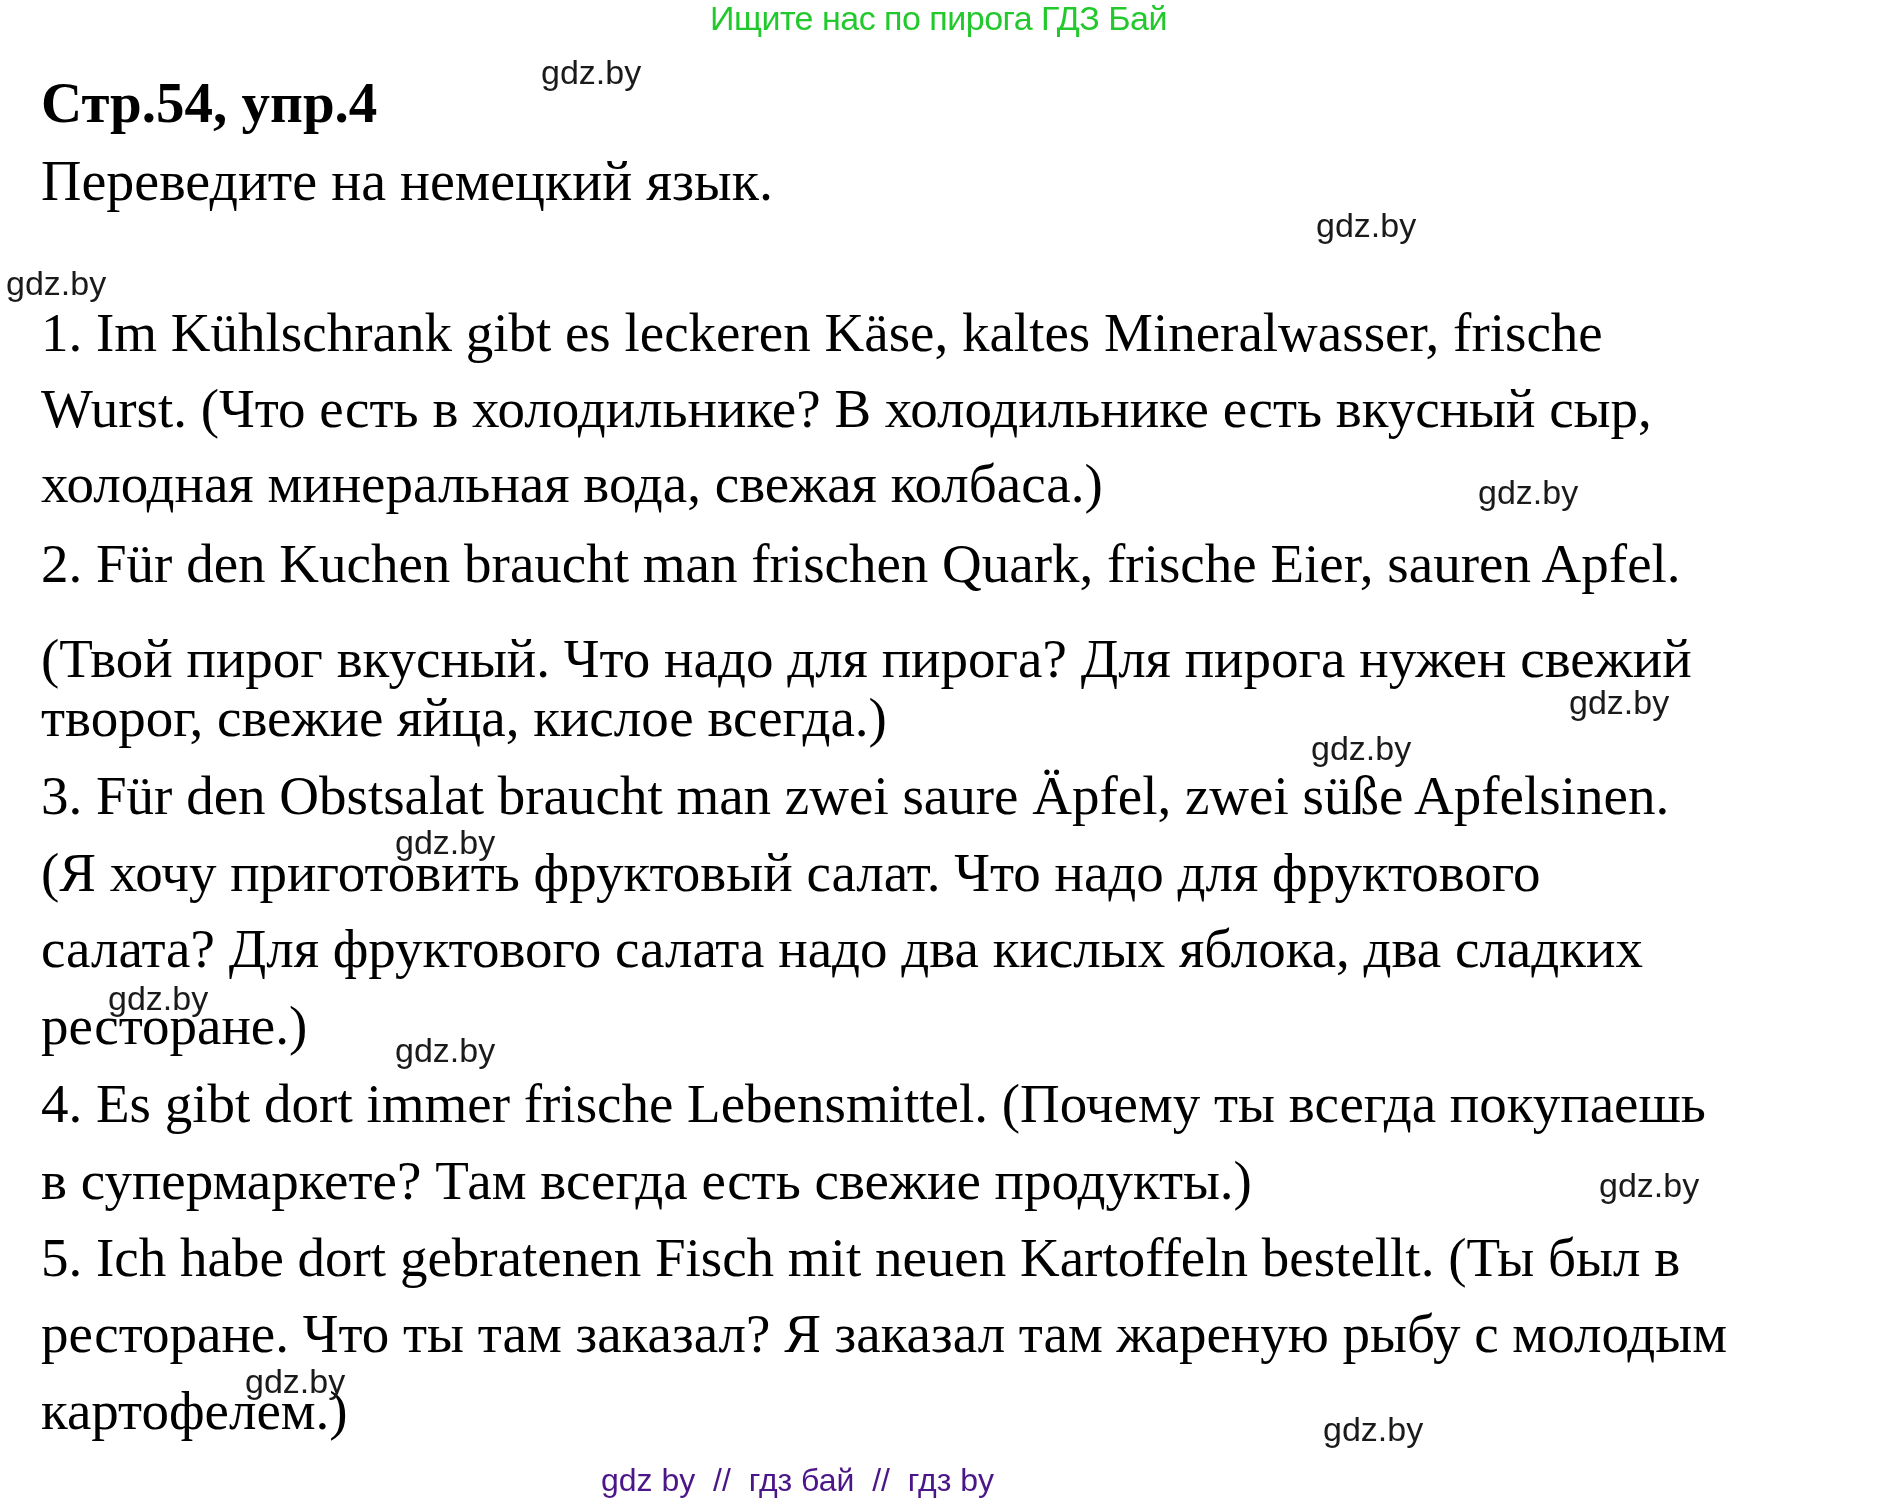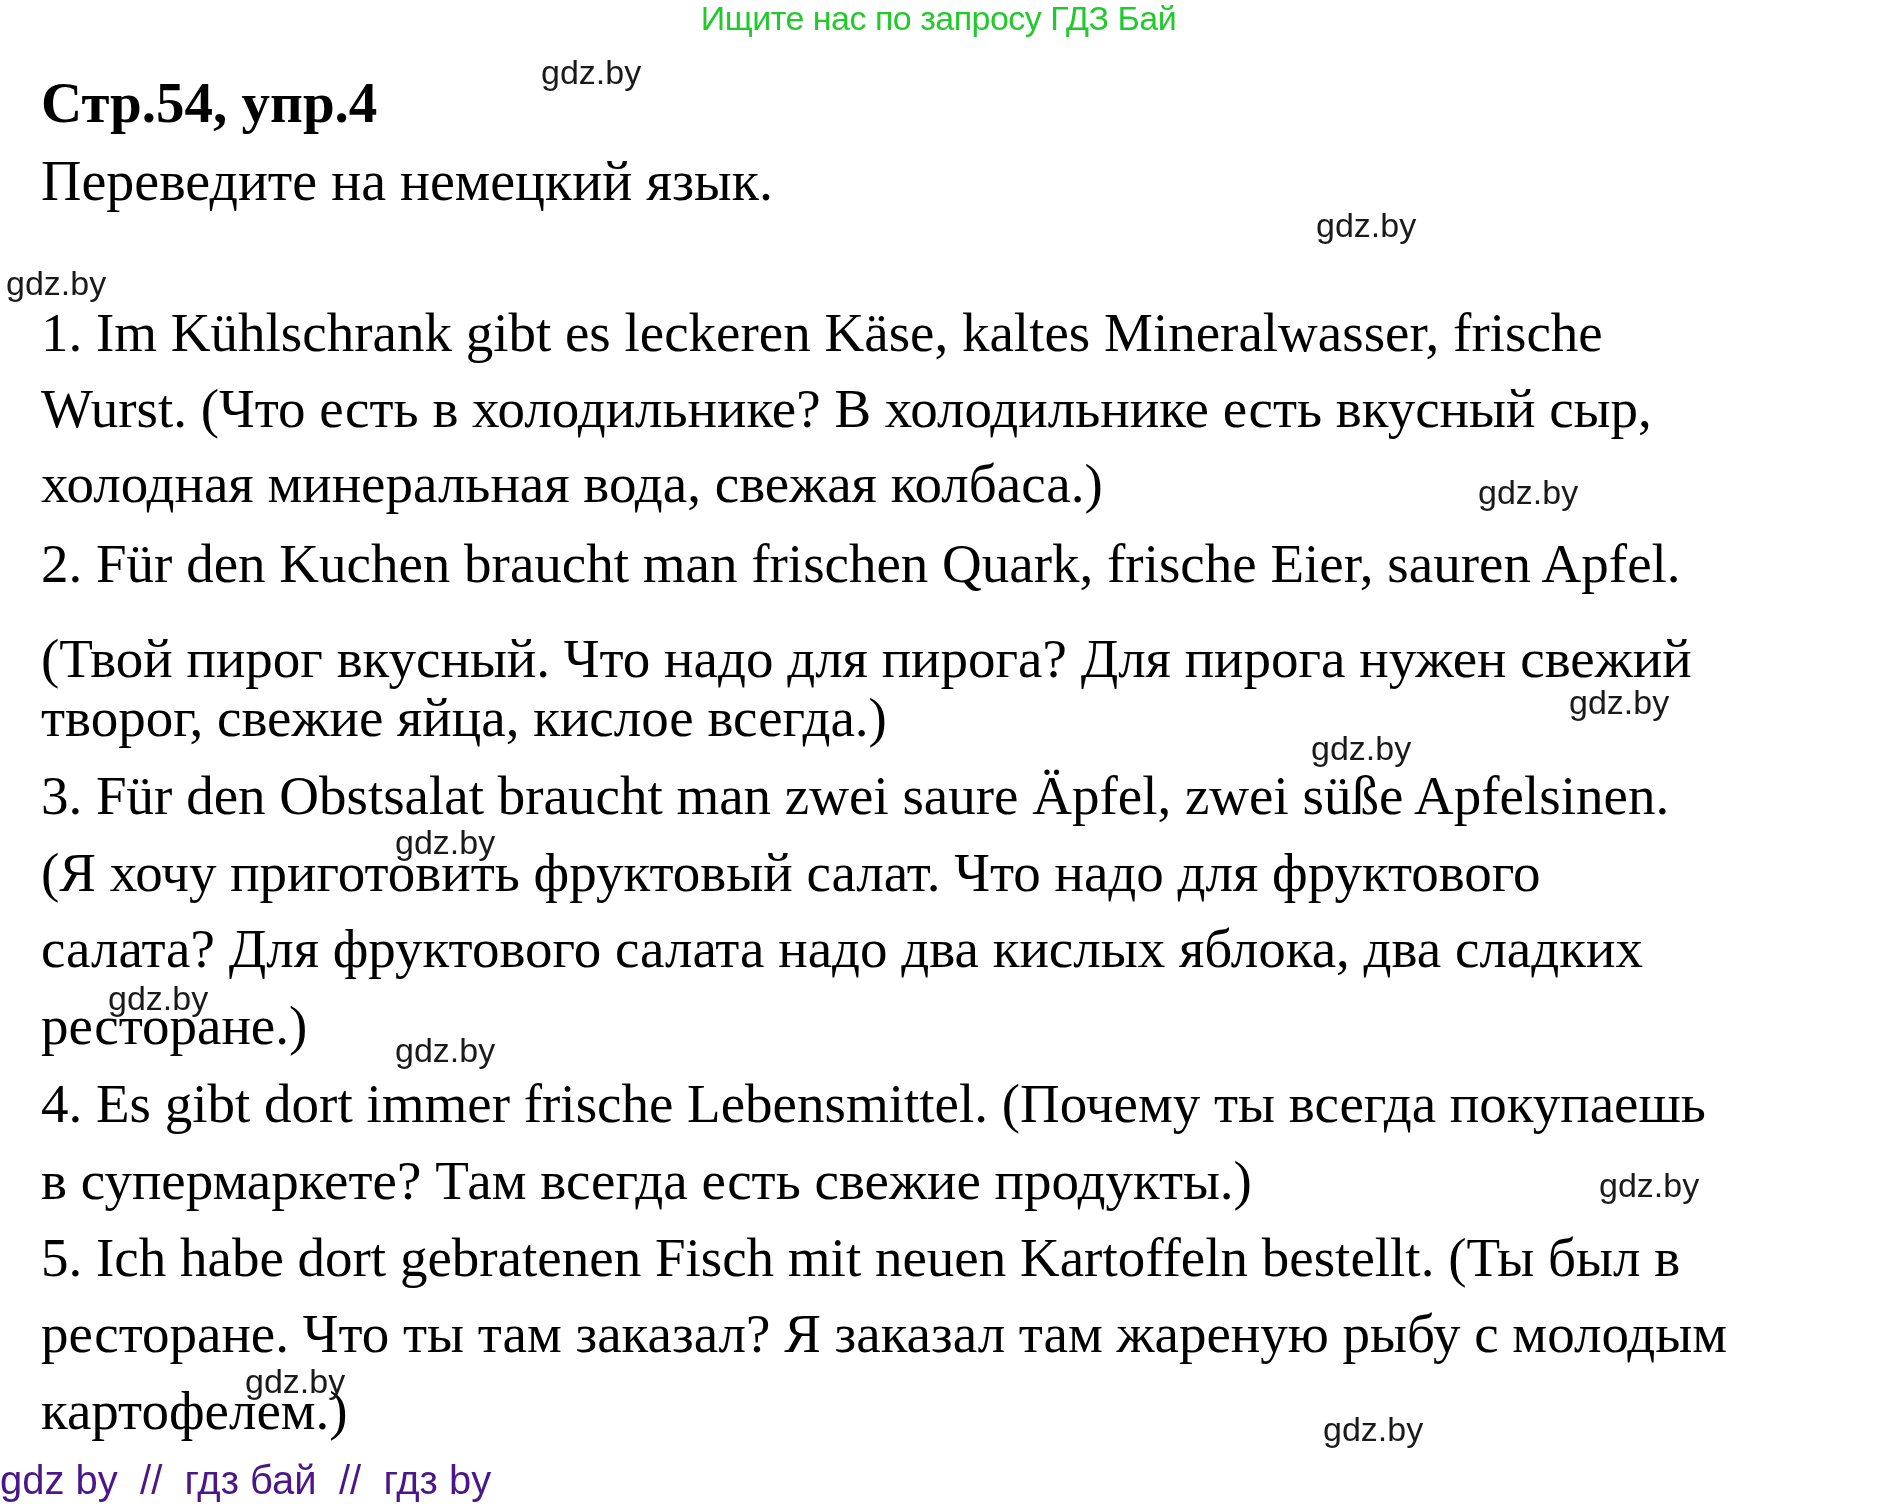--- a/index.html
+++ b/index.html
@@ -23,29 +23,29 @@
     position: absolute; left: 41px;
     font-family: "Liberation Serif", serif; font-size: 55px; line-height: 56px;
     color: #000; white-space: nowrap;
   }
   .wm {
     position: absolute;
     font-family: "Liberation Sans", sans-serif; font-size: 34px; line-height: 30px;
     color: #1a1a1a; white-space: nowrap;
   }
   .footer {
-    position: absolute; top: 1462px; left: 0; width: 1595px; 
-    font-family: "Liberation Sans", sans-serif; font-size: 40px; line-height: 36px;
+    position: absolute; top: 1462px; left: 0; width: 1595px; text-align: center;
+    font-family: "Liberation Sans", sans-serif; font-size: 32px; line-height: 36px;
     color: #4b1687; white-space: pre;
   }
 </style>
 </head>
 <body>
 
-<div class="promo">Ищите нас по запросу ГДЗ Бай</div>
+<div class="promo">Ищите нас по пирога ГДЗ Бай</div>
 
 <div class="heading">Стр.54, упр.4</div>
 <div class="subtitle">Переведите на немецкий язык.</div>
 
 <div>
   <div class="line" style="top:305px">1. Im Kühlschrank gibt es leckeren Käse, kaltes Mineralwasser, frische</div>
   <div class="line" style="top:381px">Wurst. (Что есть в холодильнике? В холодильнике есть вкусный сыр,</div>
   <div class="line" style="top:456px">холодная минеральная вода, свежая колбаса.)</div>
 </div>
 

